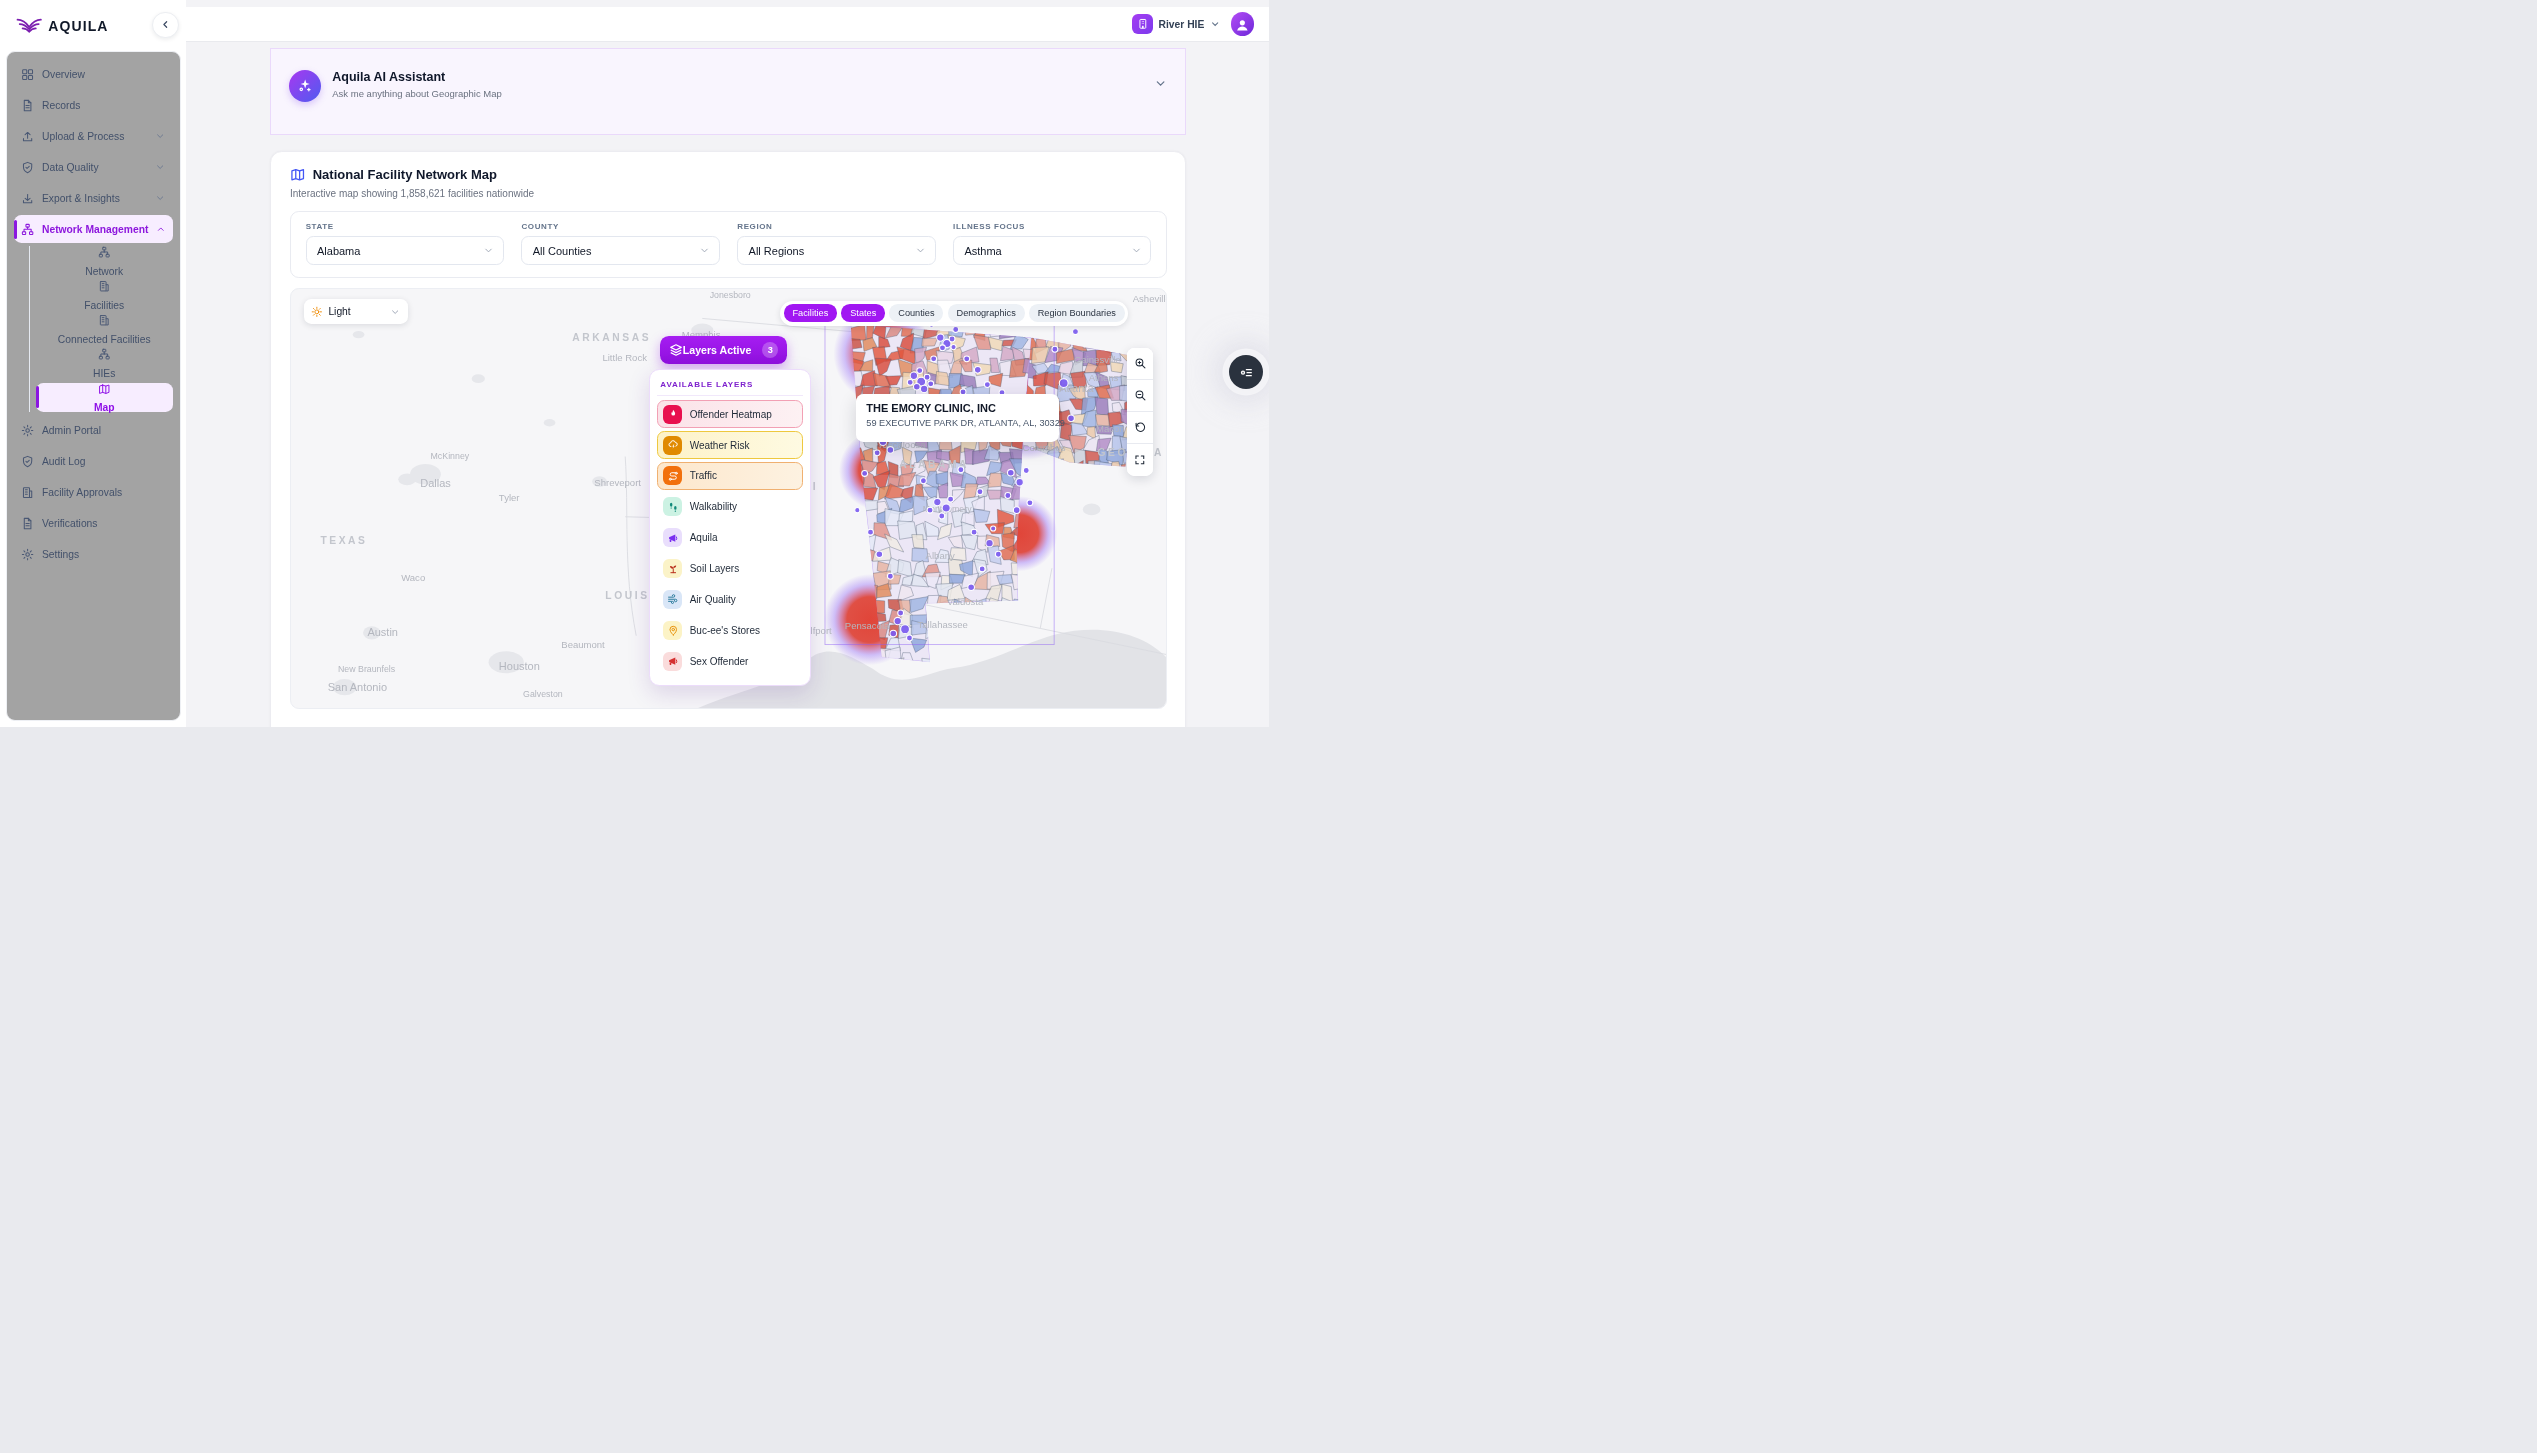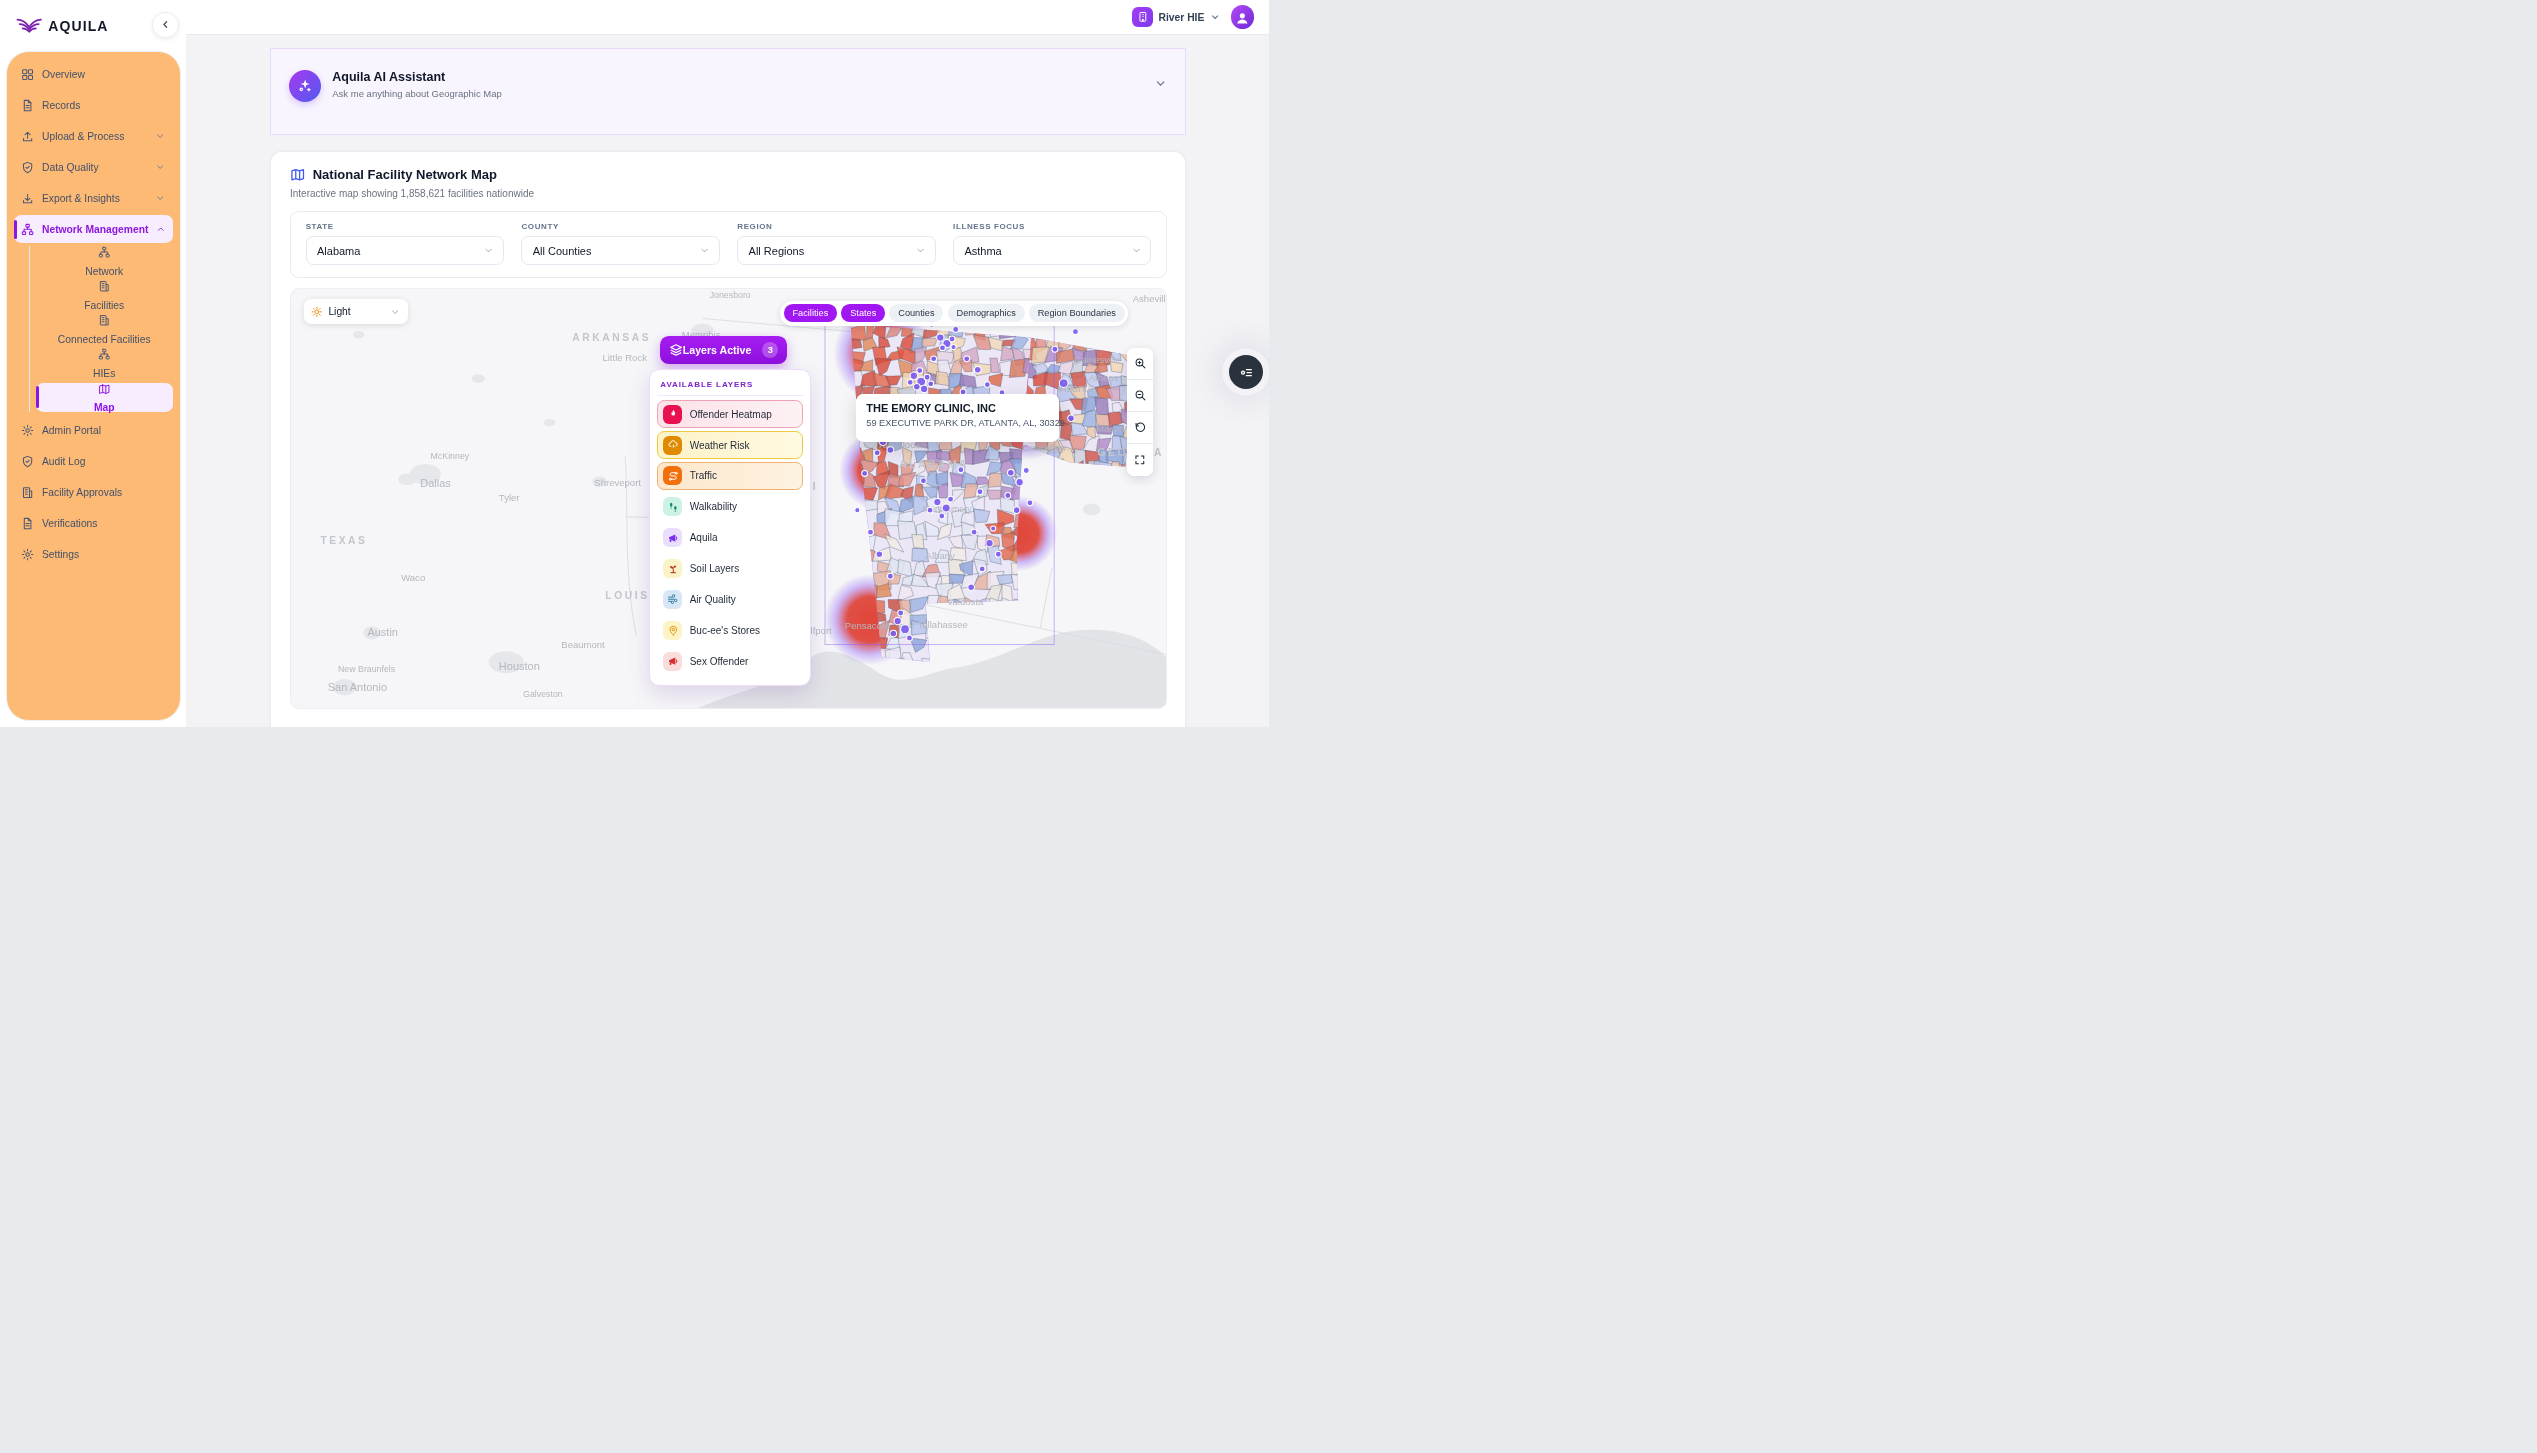--- a/index.html
+++ b/index.html
@@ -8,42 +8,42 @@
   .page { position:relative; width:1269px; height:727px; background:#f3f3f6; overflow:hidden; }
 
   
   .sidebar { position:absolute; left:0; top:0; width:186px; height:727px; background:#fff; z-index:5; }
   .logo-row { position:relative; height:51px; display:flex; align-items:center; padding-left:16px; }
   .logo-mark { width:26.4px; height:19px; margin-right:5.9px; }
   .logo-text { font-size:14px; font-weight:800; letter-spacing:1.1px; color:#101828; }
   .collapse-btn { position:absolute; right:7.3px; top:11.7px; width:26.4px; height:26.4px; border-radius:50%;
     background:#fff; border:0.7px solid #eceef2; box-shadow:0 1.5px 4.4px rgba(16,24,40,.08);
     display:flex; align-items:center; justify-content:center; cursor:pointer; color:#3c4a63; }
-  .nav-card { position:absolute; left:5.9px; top:51px; width:175px; height:670px; background:#fdba74;
-    border:0.7px solid #eef0f4; border-radius:23px; padding:8.8px 7.3px; overflow:hidden; }
+  .nav-card { position:absolute; left:5.9px; top:51px; width:175px; height:670px; background:#a3a3a3;
+    border:0.7px solid #eef0f4; border-radius:9px; padding:8.8px 7.3px; overflow:hidden; }
   .nav-item { position:relative; display:flex; align-items:center; gap:7.3px; height:28px; margin-bottom:2.9px;
     padding:0 7.3px; border-radius:7.3px; color:#42506a; font-size:10.3px; font-weight:500; cursor:pointer; }
   .nav-item .ni-icon { width:13.2px; height:13.2px; flex:0 0 13.2px; color:#4a5874; }
   .nav-item .ni-label { flex:1; white-space:nowrap; }
   .nav-item .ni-chev { width:10.3px; height:10.3px; color:#6b7890; }
   .nav-item.active { background:#f7edff; color:#8d17dd; font-weight:700; }
   .nav-item.active .ni-icon, .nav-item.active .ni-chev { color:#8d17dd; }
   .nav-item.active::before { content:""; position:absolute; left:0; top:4.4px; bottom:4.4px; width:2.9px;
     border-radius:2.9px; background:#8b17e0; }
   .sub-list { margin:1.5px 0 4.4px 14.7px; border-left:1.5px solid #e5e9f1; padding-left:5.9px; }
   .sub-item { position:relative; display:flex; align-items:center; gap:7.3px; height:29px; margin-bottom:5.1px;
     padding:0 7.3px; border-radius:7.3px; color:#42506a; font-size:10.3px; font-weight:500; cursor:pointer;flex-direction:column; }
   .sub-item .ni-icon { width:12.5px; height:12.5px; flex:0 0 12.5px; color:#4a5874; }
   .sub-item.active { background:#f7edff; color:#9012e8; font-weight:700; }
   .sub-item.active .ni-icon { color:#9012e8; }
   .sub-item.active::before { content:""; position:absolute; left:0; top:3.7px; bottom:3.7px; width:2.9px;
     border-radius:2.9px; background:#8b17e0; }
 
   
-  .topbar { position:absolute; left:186px; top:0; right:0; height:35px; background:#fff;
+  .topbar { position:absolute; left:186px; top:7px; right:0; height:35px; background:#fff;
     border-bottom:0.7px solid #e9eaee; display:flex; align-items:center; justify-content:flex-end;
     padding-right:14.7px; gap:10.3px; z-index:4; }
   .org-chip { display:flex; align-items:center; gap:5.9px; cursor:pointer; }
   .org-icon { width:20.6px; height:20.6px; border-radius:5.9px; background:linear-gradient(135deg,#a53df2,#7c3aed);
     display:flex; align-items:center; justify-content:center; }
   .org-name { font-size:10.3px; font-weight:600; color:#334155; }
   .avatar { width:23.5px; height:23.5px; border-radius:50%; background:linear-gradient(135deg,#b44cf5,#6d28d9);
     display:flex; align-items:center; justify-content:center; overflow:hidden; cursor:pointer; }
 
   .main { position:absolute; left:186px; top:35px; right:0; bottom:0; }

